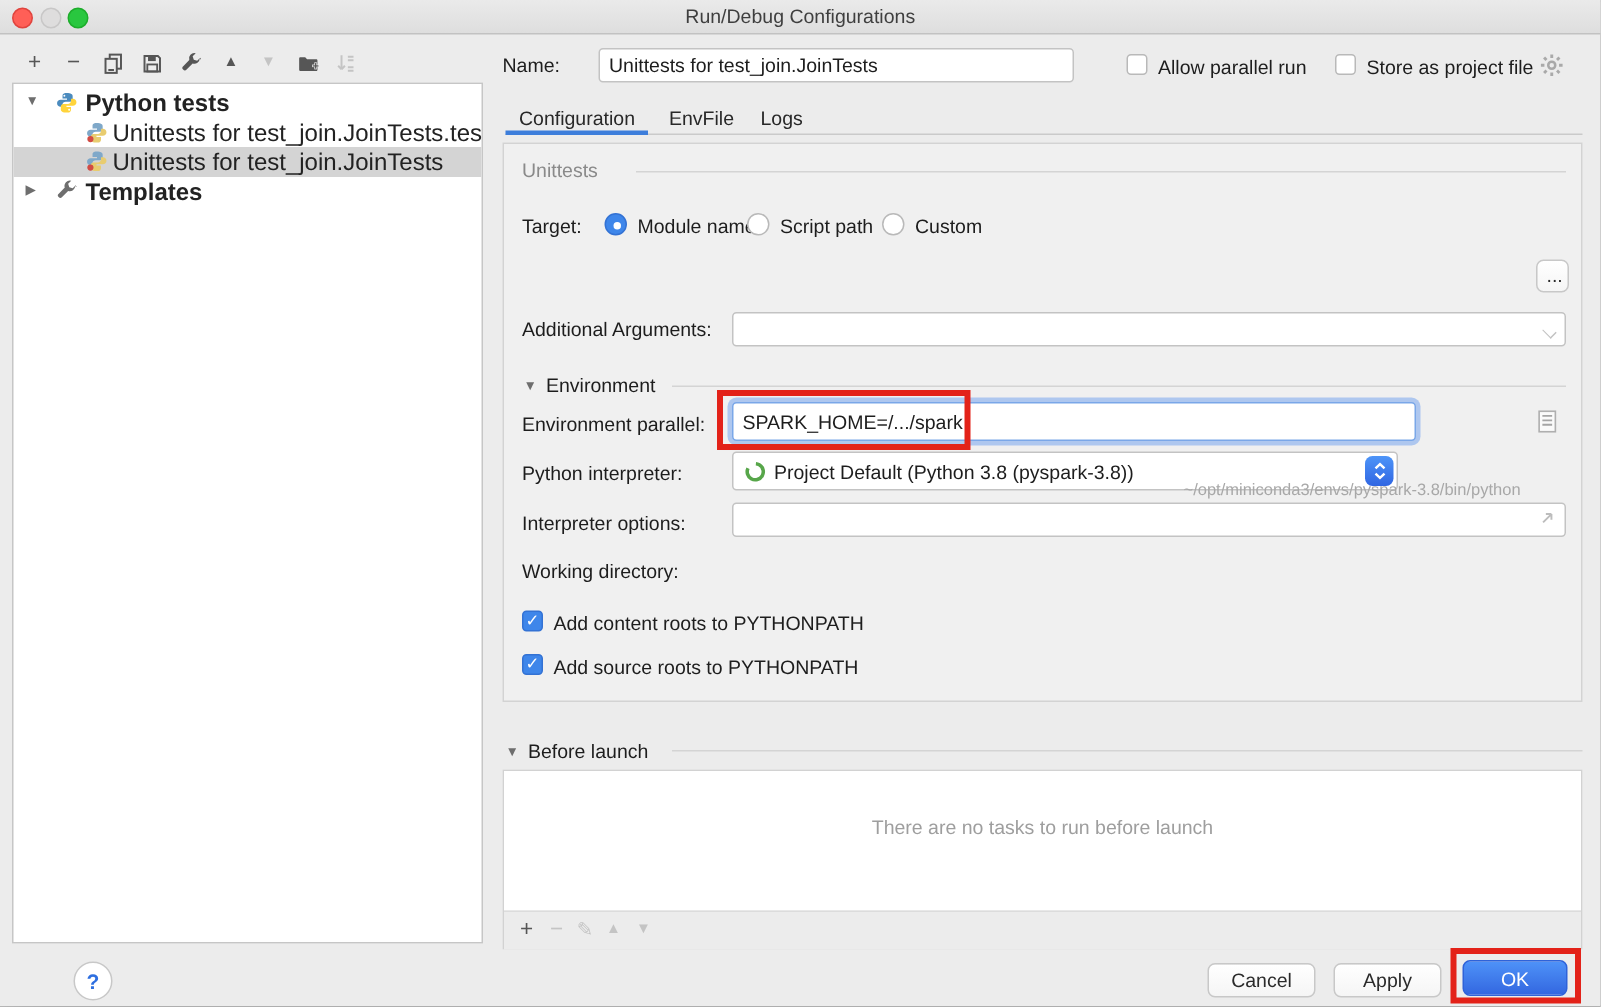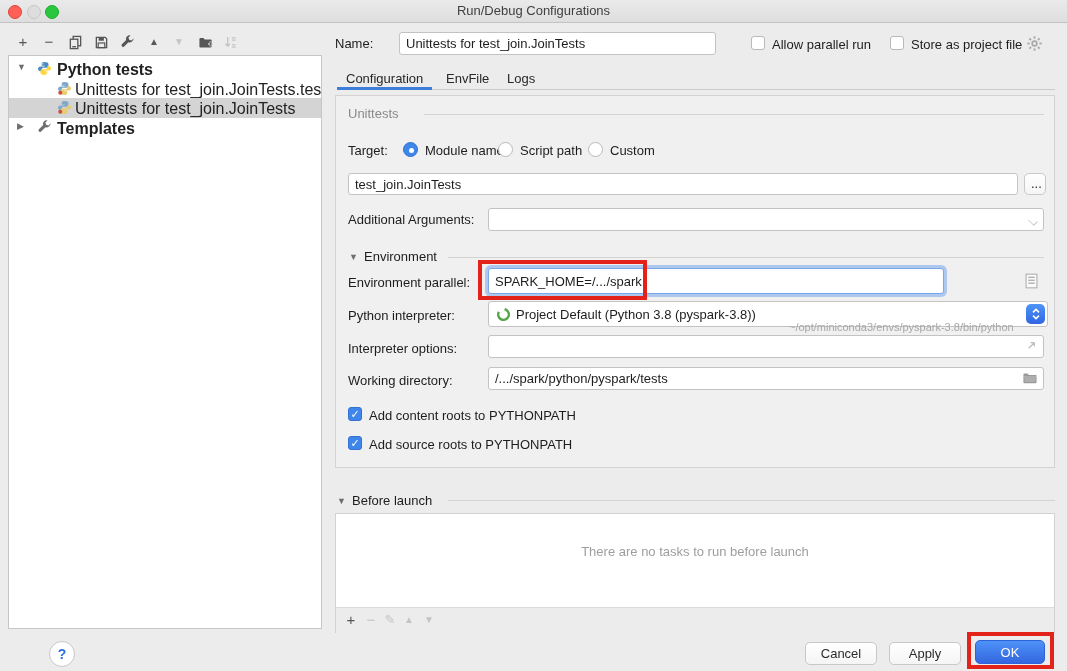--- a/index.html
+++ b/index.html
@@ -54,21 +54,21 @@
   #bl-toolbar .tbi{top:3px;}
   
   .btn{border:1px solid #C8C8C8;border-radius:5px;background:linear-gradient(#FFFFFF,#F5F5F5);
        font-family:inherit;font-size:13px;color:#2b2b2b;text-align:center;line-height:22px;cursor:default;box-sizing:border-box;}
   .btn.primary{background:linear-gradient(#4E92F8,#3367E0);border:1px solid #2E62D9;color:#fff;}
   #help-btn{left:49px;top:641px;width:26px;height:26px;border-radius:50%;background:#fff;border:1px solid #C8C8C8;
             color:#2E6FE0;font-weight:bold;text-align:center;line-height:25px;font-size:14px;box-sizing:border-box;}
   
   .redbox{border:4px solid #E32219;box-sizing:border-box;pointer-events:none;z-index:50;}
   
-  #py-combo{left:152px;top:205px;width:560px;height:26px;background:#fff;border:1px solid #C3C3C3;border-radius:3px;box-sizing:border-box;}
+  #py-combo{left:152px;top:205px;width:444px;height:26px;background:#fff;border:1px solid #C3C3C3;border-radius:3px;box-sizing:border-box;}
   .stepper{position:absolute;right:2px;top:2px;width:19px;height:20px;border-radius:5px;background:linear-gradient(#4D94F8,#3066E2);display:flex;align-items:center;justify-content:center;}
   .fldicon{position:absolute;top:4px;right:6px;}
   .chevdown{position:absolute;right:7px;top:9px;width:7px;height:7px;border-right:1.5px solid #C2C2C2;border-bottom:1.5px solid #C2C2C2;transform:rotate(45deg) scale(1,.7);}
   input{caret-color:transparent;}
 </style>
 </head>
 <body>
 
 <div id="win">
 
@@ -193,21 +193,20 @@
     <div class="abs sepline" style="left:88px;top:18px;width:620px"></div>
 
     <span class="abs label" style="left:12px;top:47px">Target:</span>
     <div class="abs radio on" style="left:67px;top:46px"></div>
     <span class="abs label" style="left:89px;top:47px">Module name</span>
     <div class="abs radio off" style="left:162px;top:46px"></div>
     <span class="abs label" style="left:184px;top:47px">Script path</span>
     <div class="abs radio off" style="left:252px;top:46px"></div>
     <span class="abs label" style="left:274px;top:47px">Custom</span>
 
-    <input class="abs field" style="left: 12px; top: 77px; width: 670px; height: 22px;" readonly="" value="test_join.JoinTests">
     <button class="abs btn" style="left:688px;top:77px;width:22px;height:22px;line-height:18px">...</button>
 
     <span class="abs label" style="left:12px;top:116px">Additional Arguments:</span>
     <div class="abs" style="left:152px;top:112px;width:556px;height:23px">
       <input class="field" style="width: 556px; height: 23px;" readonly="" value="">
       <div class="chevdown"></div>
     </div>
 
     <span class="abs sectcaret" style="left:13px;top:156px">▼</span>
     <span class="abs label" style="left:28px;top:153px">Environment</span>
@@ -241,27 +240,20 @@
 
     <span class="abs label" style="left:12px;top:245px">Interpreter options:</span>
     <div class="abs" style="left:152px;top:239px;width:556px;height:23px">
       <input class="field" style="width: 556px; height: 23px;" readonly="" value="">
       <svg class="fldicon" width="13" height="13" viewBox="0 0 14 14">
           <path d="M4 10 10 4 M10 4 h-4 M10 4 v4" fill="none" stroke="#BDBDBD" stroke-width="1.4"></path>
         </svg>
     </div>
 
     <span class="abs label" style="left:12px;top:277px">Working directory:</span>
-    <div class="abs" style="left:152px;top:271px;width:556px;height:23px">
-      <input class="field" style="width: 556px; height: 23px;" readonly="" value="/.../spark/python/pyspark/tests">
-      <svg class="fldicon" width="16" height="14" viewBox="0 0 17 14">
-          <path fill="#9A9A9A" d="M1.5 3.2c0-.5.4-.9.9-.9h3.6l1.3 1.5h7.3c.5 0 .9.4.9.9v6.9c0 .5-.4.9-.9.9H2.4a.9.9 0 0 1-.9-.9z"></path>
-          <path fill="#ECECEC" d="M2 5h13.5l-1.2 6.3H3.2z" opacity=".25"></path>
-        </svg>
-    </div>
 
     <div class="abs cbox on" style="left:12px;top:311px"></div>
     <span class="abs label" style="left:33px;top:312px">Add content roots to PYTHONPATH</span>
     <div class="abs cbox on" style="left:12px;top:340px"></div>
     <span class="abs label" style="left:33px;top:341px">Add source roots to PYTHONPATH</span>
   </div>
 
   <span class="abs sectcaret" style="left:337px;top:496px">▼</span>
   <span class="abs label" style="left:352px;top:493px">Before launch</span>
   <div class="abs sepline" style="left:448px;top:500px;width:607px"></div>

